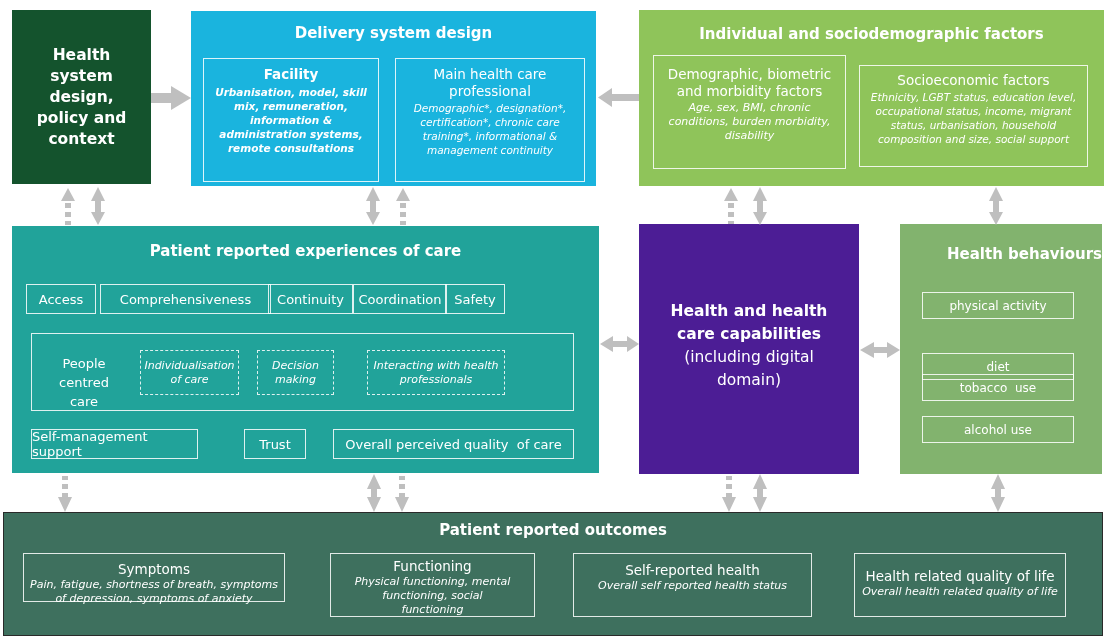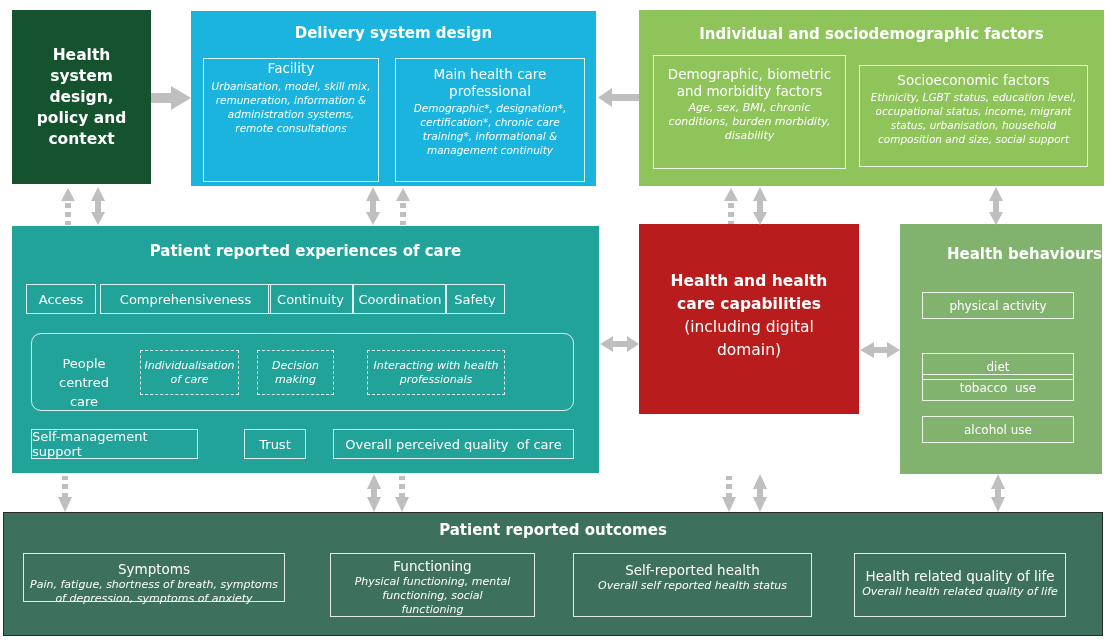--- a/index.html
+++ b/index.html
@@ -21,21 +21,21 @@
 </style>
 </head>
 <body>
 
 <div class="box" style="left:12px;top:10px;width:139px;height:174px;background:#14532d;display:flex;align-items:center;justify-content:center;">
   <div class="center" style="font-weight:bold;font-size:15.5px;line-height:21px;padding:0 10px;">Health system design, policy and context</div>
 </div>
 
 <div class="box" style="left:191px;top:11px;width:405px;height:175px;background:#1ab4de;">
   <div class="center title" style="position:absolute;left:0;right:0;top:13px;">Delivery system design</div>
-  <div class="sub" style="left:12px;top:47px;width:176px;height:124px;padding-top:1px;">
+  <div class="sub" style="left:12px;top:47px;width:176px;height:124px;padding-top:7px;font-weight:bold;">
     <div class="sub-head">Facility</div>
     <div class="sub-desc" style="padding:2px 6px 0;">Urbanisation, model, skill mix, remuneration, information &amp; administration systems, remote consultations</div>
   </div>
   <div class="sub" style="left:204px;top:47px;width:190px;height:124px;padding-top:7px;">
     <div class="sub-head" style="padding:0 24px;">Main health care professional</div>
     <div class="sub-desc" style="padding:1px 8px 0;">Demographic*, designation*, certification*, chronic care training*, informational &amp; management continuity</div>
   </div>
 </div>
 
 <div class="box" style="left:639px;top:10px;width:465px;height:176px;background:#8fc45a;">
@@ -52,33 +52,33 @@
 
 <div class="box" style="left:12px;top:226px;width:587px;height:247px;background:#21a39a;">
   <div class="center title" style="position:absolute;left:0;right:0;top:16px;">Patient reported experiences of care</div>
 
   <div class="chip" style="left:14px;top:58px;width:70px;height:30px;">Access</div>
   <div class="chip" style="left:88px;top:58px;width:171px;height:30px;">Comprehensiveness</div>
   <div class="chip" style="left:256px;top:58px;width:85px;height:30px;">Continuity</div>
   <div class="chip" style="left:341px;top:58px;width:94px;height:30px;">Coordination</div>
   <div class="chip" style="left:433px;top:58px;width:60px;height:30px;">Safety</div>
 
-  <div class="sub" style="left:19px;top:107px;width:543px;height:78px;border-radius:10px;">
+  <div class="sub" style="left:19px;top:107px;width:543px;height:78px;">
     <div style="position:absolute;left:12px;top:20px;width:80px;font-size:13px;line-height:19px;text-align:center;">People centred care</div>
     <div class="dchip" style="left:108px;top:16px;width:99px;height:45px;padding:0 4px;">Individualisation of care</div>
     <div class="dchip" style="left:225px;top:16px;width:77px;height:45px;padding:0 10px;">Decision making</div>
     <div class="dchip" style="left:335px;top:16px;width:138px;height:45px;padding:0 4px;">Interacting with health professionals</div>
   </div>
 
   <div class="chip" style="left:19px;top:203px;width:167px;height:30px;">Self-management support</div>
   <div class="chip" style="left:232px;top:203px;width:62px;height:30px;">Trust</div>
   <div class="chip" style="left:321px;top:203px;width:241px;height:30px;white-space:pre;">Overall perceived quality  of care</div>
 </div>
 
-<div class="box" style="left:639px;top:224px;width:220px;height:190px;background:#b91c1c;display:flex;align-items:center;justify-content:center;">
+<div class="box" style="left:639px;top:224px;width:220px;height:250px;background:#4c1d95;display:flex;align-items:center;justify-content:center;">
   <div class="center" style="padding:0 20px;margin-top:-6px;">
     <div style="font-weight:bold;font-size:15.5px;line-height:23px;">Health and health care capabilities</div>
     <div style="font-size:15.5px;line-height:23px;padding:0 8px;">(including digital domain)</div>
   </div>
 </div>
 
 <div class="box" style="left:900px;top:224px;width:202px;height:250px;background:#82b36e;">
   <div class="center title" style="position:absolute;left:0;right:0;top:21px;text-align:right;">Health behaviours</div>
   <div class="chip" style="left:22px;top:68px;width:152px;height:27px;font-size:12px;">physical activity</div>
   <div class="chip" style="left:22px;top:109px;width:152px;height:27px;font-size:12px;margin-top:20px;">diet</div>

